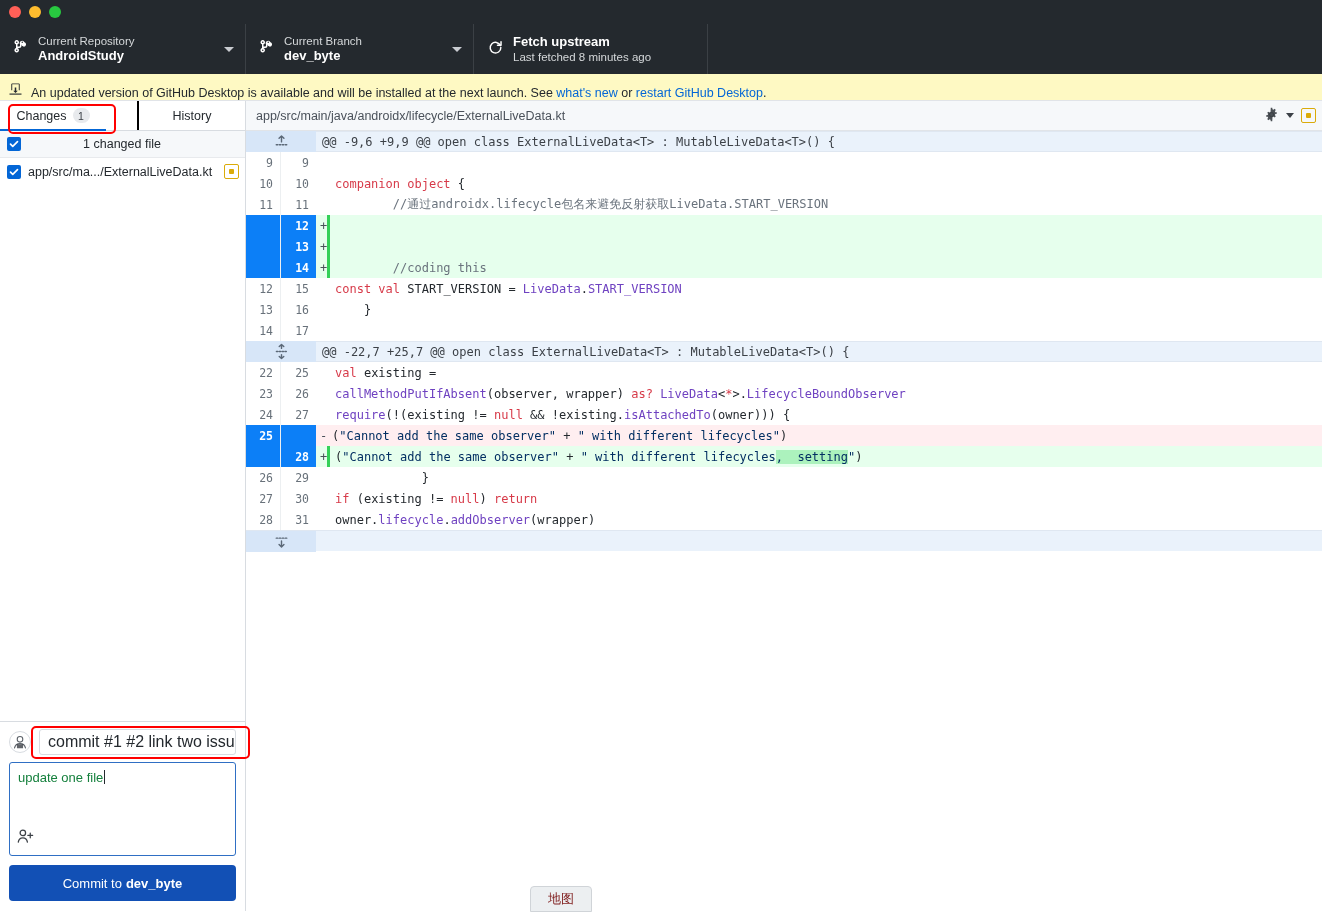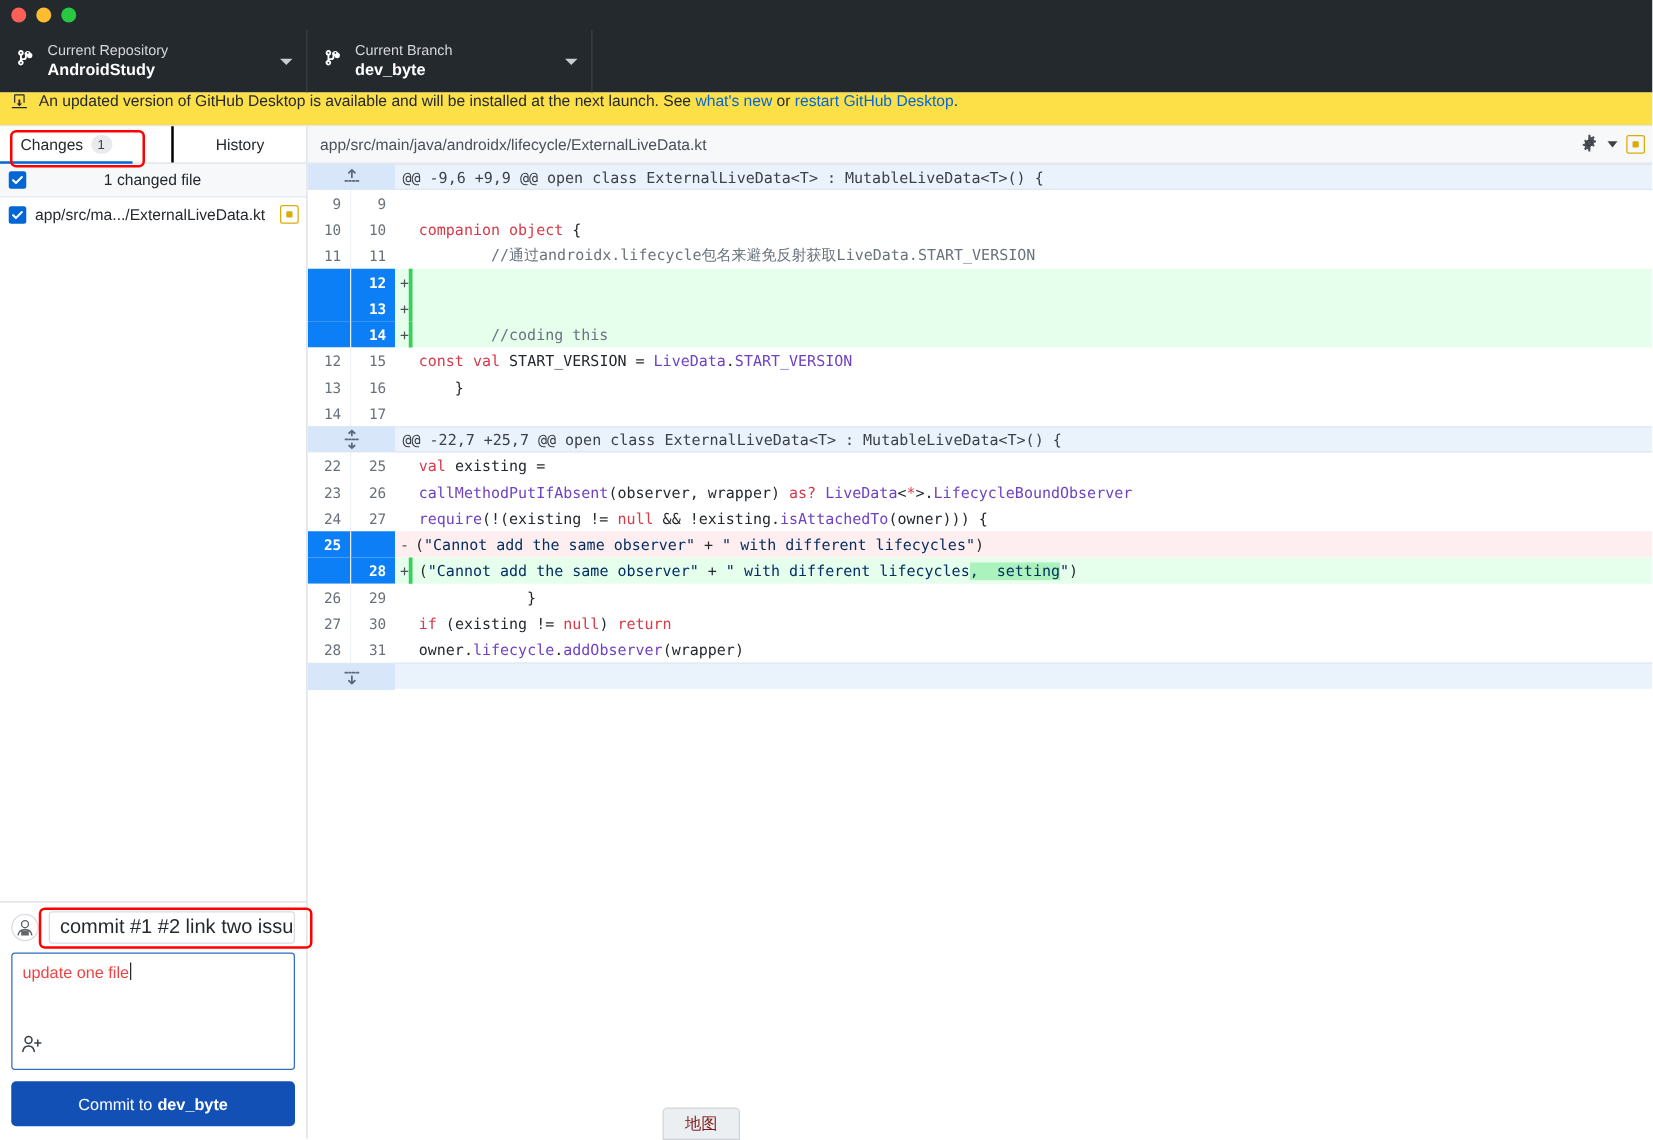--- a/index.html
+++ b/index.html
@@ -35,22 +35,22 @@
               overflow: hidden; text-overflow: ellipsis; }
   .tb-value { font-size: 13px; font-weight: bold; color: #fff; line-height: 16px;
               white-space: nowrap; overflow: hidden; text-overflow: ellipsis; }
   .tb-sub   { font-size: 11.5px; color: #d5d8da; line-height: 14px; white-space: nowrap; }
   .tb-caret { width: 0; height: 0; border-left: 5px solid transparent; border-right: 5px solid transparent;
               border-top: 5px solid #c9ccd1; margin-left: 4px; flex: none; }
   .icn { flex: none; display: block; }
 
   
   .banner {
-    height: 27px; background: #fde047; border-bottom: 1px solid #e1e4e8;
-    display: flex; align-items: flex-start; gap: 8px; padding-left: 8px;
+    height: 27px; background: #fef9c3; border-bottom: 1px solid #e1e4e8;
+    display: flex; align-items: flex-end; gap: 8px; padding-left: 8px;
     font-size: 12.5px; color: #24292e;
   }
   .banner a { color: #0366d6; text-decoration: none; }
 
   
   .main { display: flex; height: calc(912px - 24px - 50px - 28px); }
   .sidebar { width: 246px; border-right: 1px solid #d8dce1; display: flex; flex-direction: column;
              background: #fff; position: relative; }
 
   
@@ -89,21 +89,21 @@
             flex: none; display: flex; align-items: center; justify-content: center; overflow: hidden; }
   .summary-input {
     flex: 1; height: 26px; border: 1px solid #d8dce1; border-radius: 3px; padding: 0 8px;
     font-size: 16px; color: #24292e; font-family: "Liberation Sans", sans-serif; background: #fff;
     display: flex; align-items: center; white-space: nowrap; overflow: hidden;
   }
   .desc-box {
     height: 94px; border: 1px solid #2f6fc4; border-radius: 3px; padding: 6px 8px;
     position: relative; display: flex; flex-direction: column;
   }
-  .desc-text { font-size: 13px; color: #ef4444; line-height: 17px; }
+  .desc-text { font-size: 13px; color: #15803d; line-height: 17px; }
   .caret-bar { display: inline-block; width: 1px; height: 14px; background: #24292e;
                vertical-align: -2px; margin-left: 1px; }
   .coauthor { position: absolute; left: 6px; bottom: 5px; }
   .commit-btn {
     margin-top: 9px; height: 36px; background: #1250b5; border-radius: 4px; color: #fff;
     font-size: 13px; display: flex; align-items: center; justify-content: center; gap: 4px;
   }
   .commit-btn b { font-weight: bold; }
 
   
@@ -197,20 +197,32 @@
         <path d="M11.5 3.25a2.25 2.25 0 1 1-3 2.122V6.5A2.5 2.5 0 0 1 6 9H4.372a2.25 2.25 0 1 1-1.372 0V5.372a2.25 2.25 0 1 1 1.5 0V7.5h1.628A1 1 0 0 0 7 6.5V5.372A2.25 2.25 0 0 1 11.5 3.25ZM3.75 2.5a.75.75 0 1 0 0 1.5.75.75 0 0 0 0-1.5Zm0 8a.75.75 0 1 0 0 1.5.75.75 0 0 0 0-1.5Zm5.5-8a.75.75 0 1 0 0 1.5.75.75 0 0 0 0-1.5Z"></path>
       </svg>
     </span>
     <span class="tb-texts">
       <span class="tb-label">Current Branch</span>
       <span class="tb-value">dev_byte</span>
     </span>
     <span class="tb-caret"></span>
   </div>
 
+  <div class="tb-item tb-fetch">
+    <span class="icn">
+      <svg width="17" height="17" viewBox="0 0 16 16" fill="none" stroke="#ffffff" stroke-width="1.4">
+        <path d="M12.6 6.2A5 5 0 1 0 13 8" stroke-linecap="round"></path>
+        <path d="M13.2 2.6v3.3H9.9" stroke-linecap="round" stroke-linejoin="round"></path>
+      </svg>
+    </span>
+    <span class="tb-texts">
+      <span class="tb-value">Fetch upstream</span>
+      <span class="tb-sub">Last fetched 8 minutes ago</span>
+    </span>
+  </div>
 
 </div>
 
 <div class="banner">
   <span class="icn">
     <svg width="15" height="15" viewBox="0 0 16 16" fill="#24292e">
       <path d="M4.5 1.5h7a1 1 0 0 1 1 1v6.2h-1V2.5h-7v6.2h-1V2.5a1 1 0 0 1 1-1Z"></path>
       <path d="M8 11.8 5.6 9.3h1.6V5.9h1.6v3.4h1.6L8 11.8Z"></path>
       <path d="M1.6 12.3h12.8v1.2H1.6z"></path>
     </svg>

